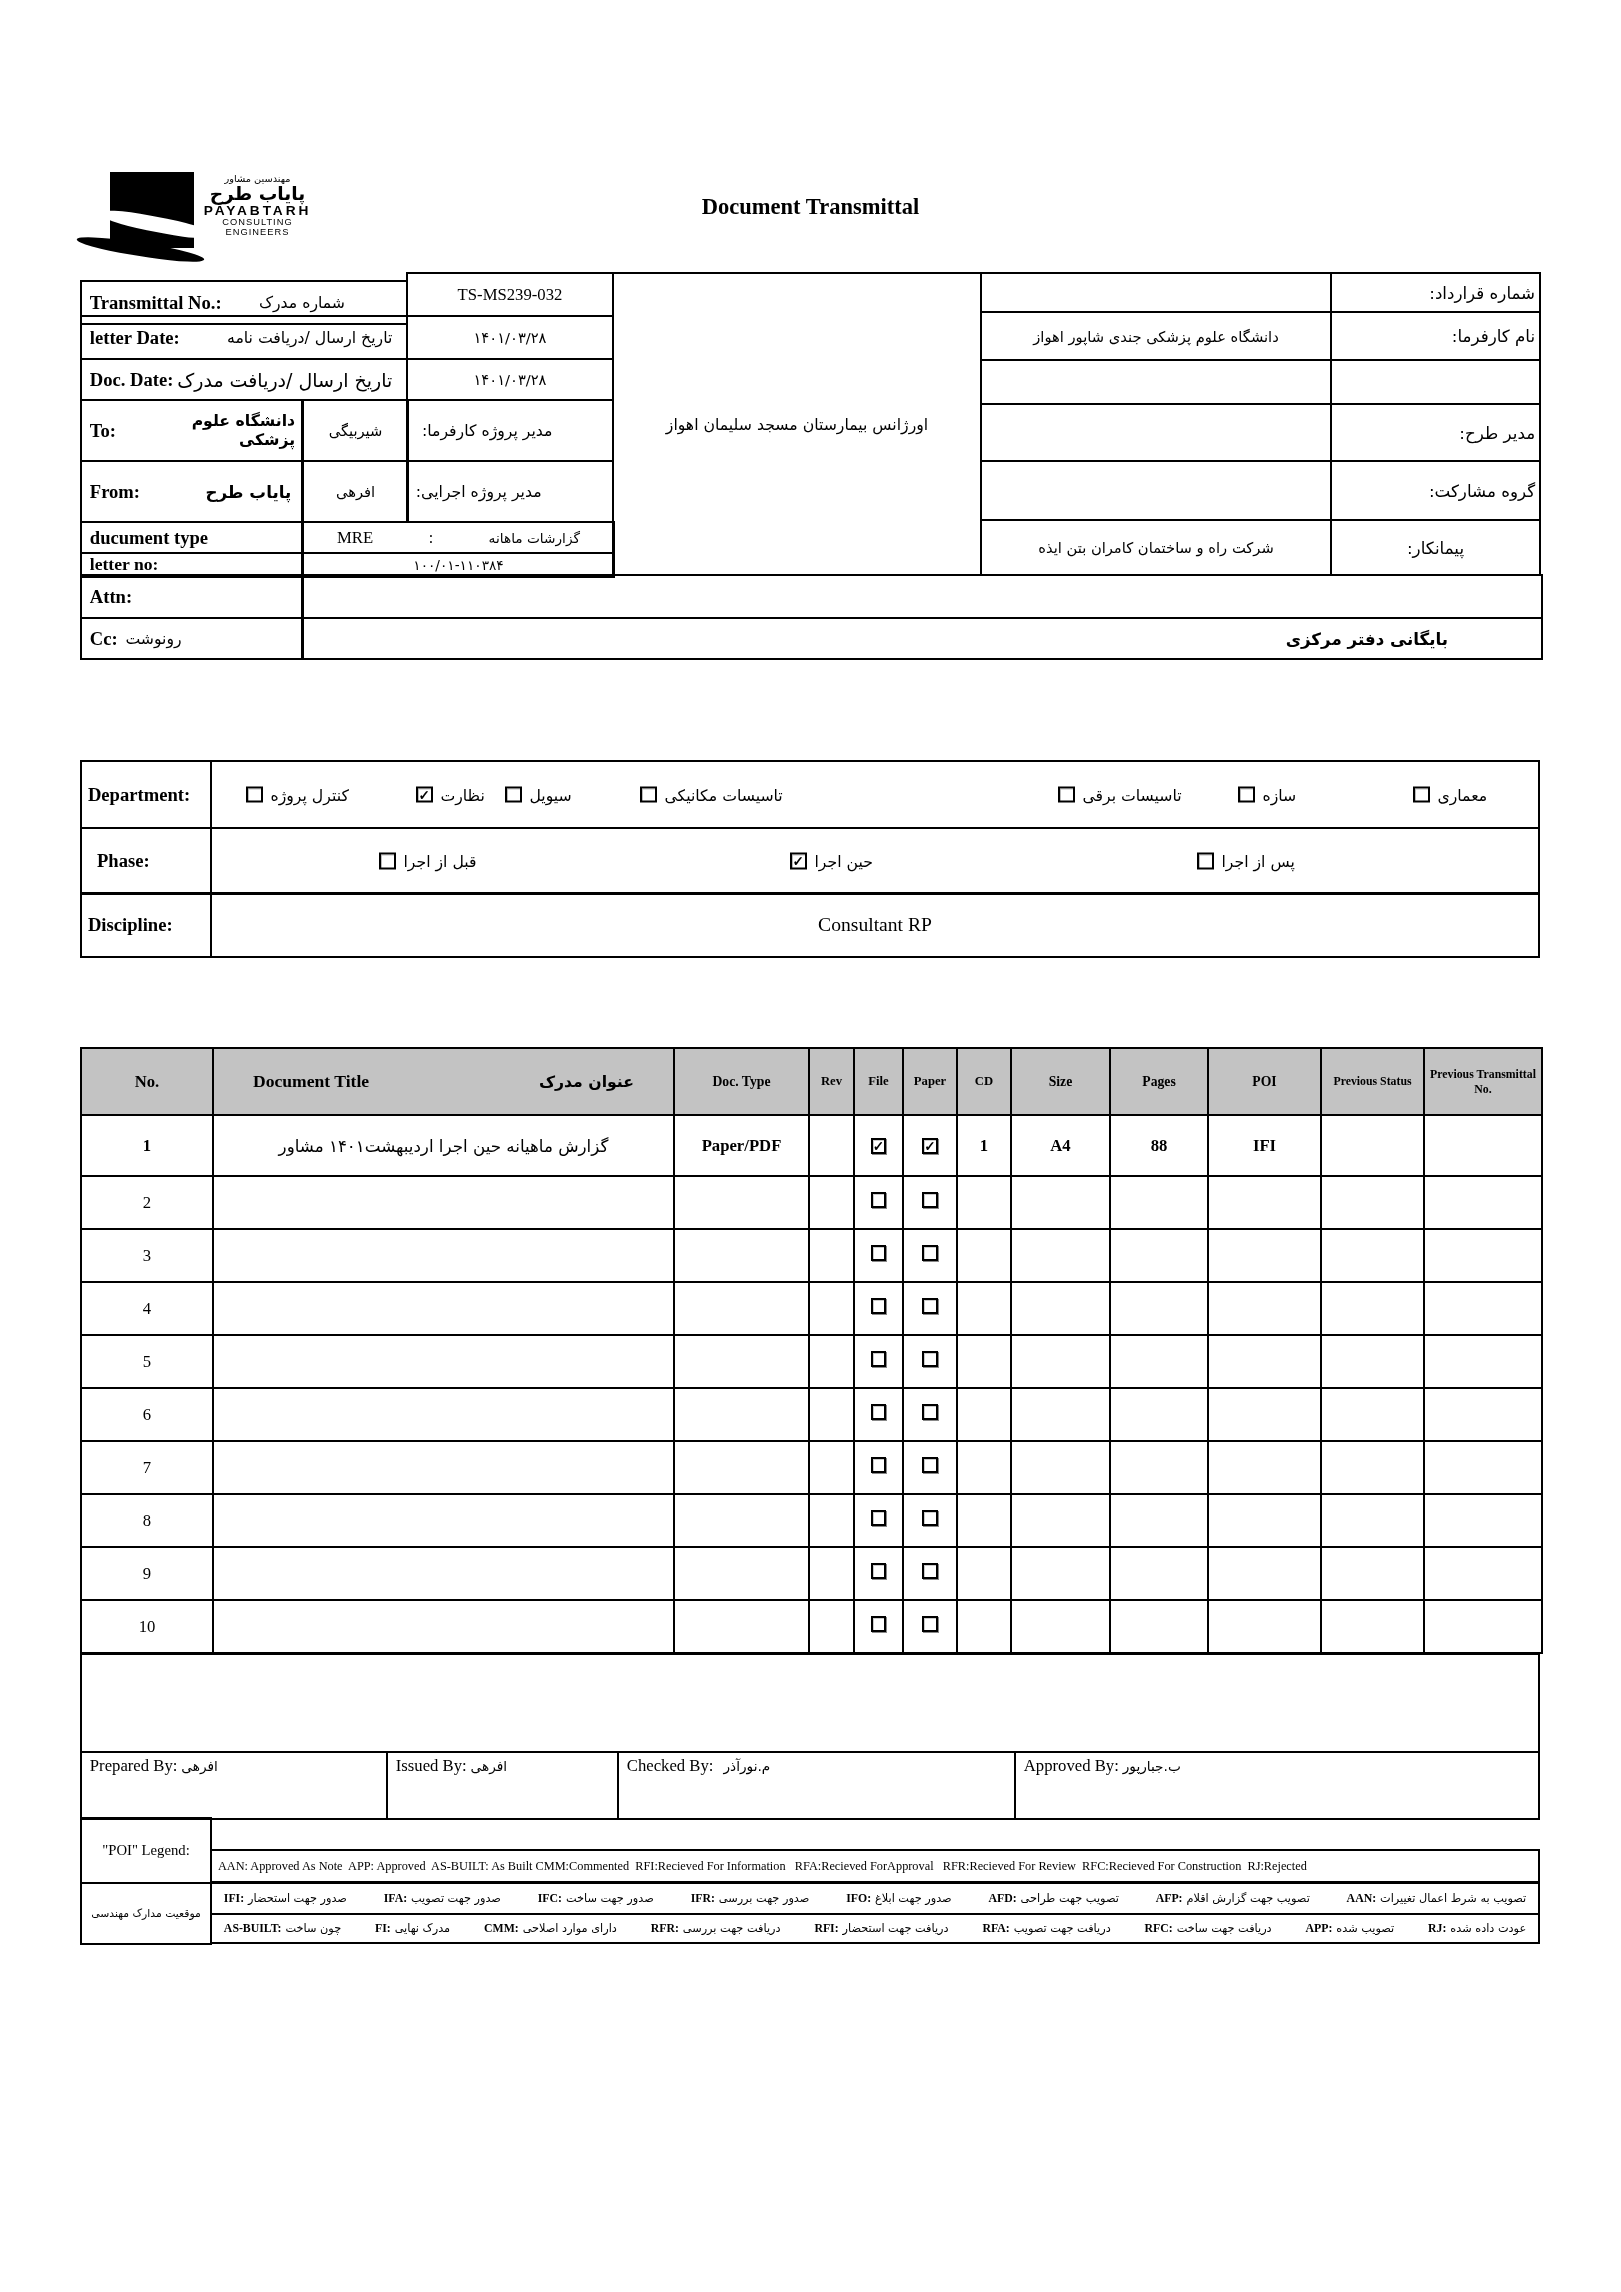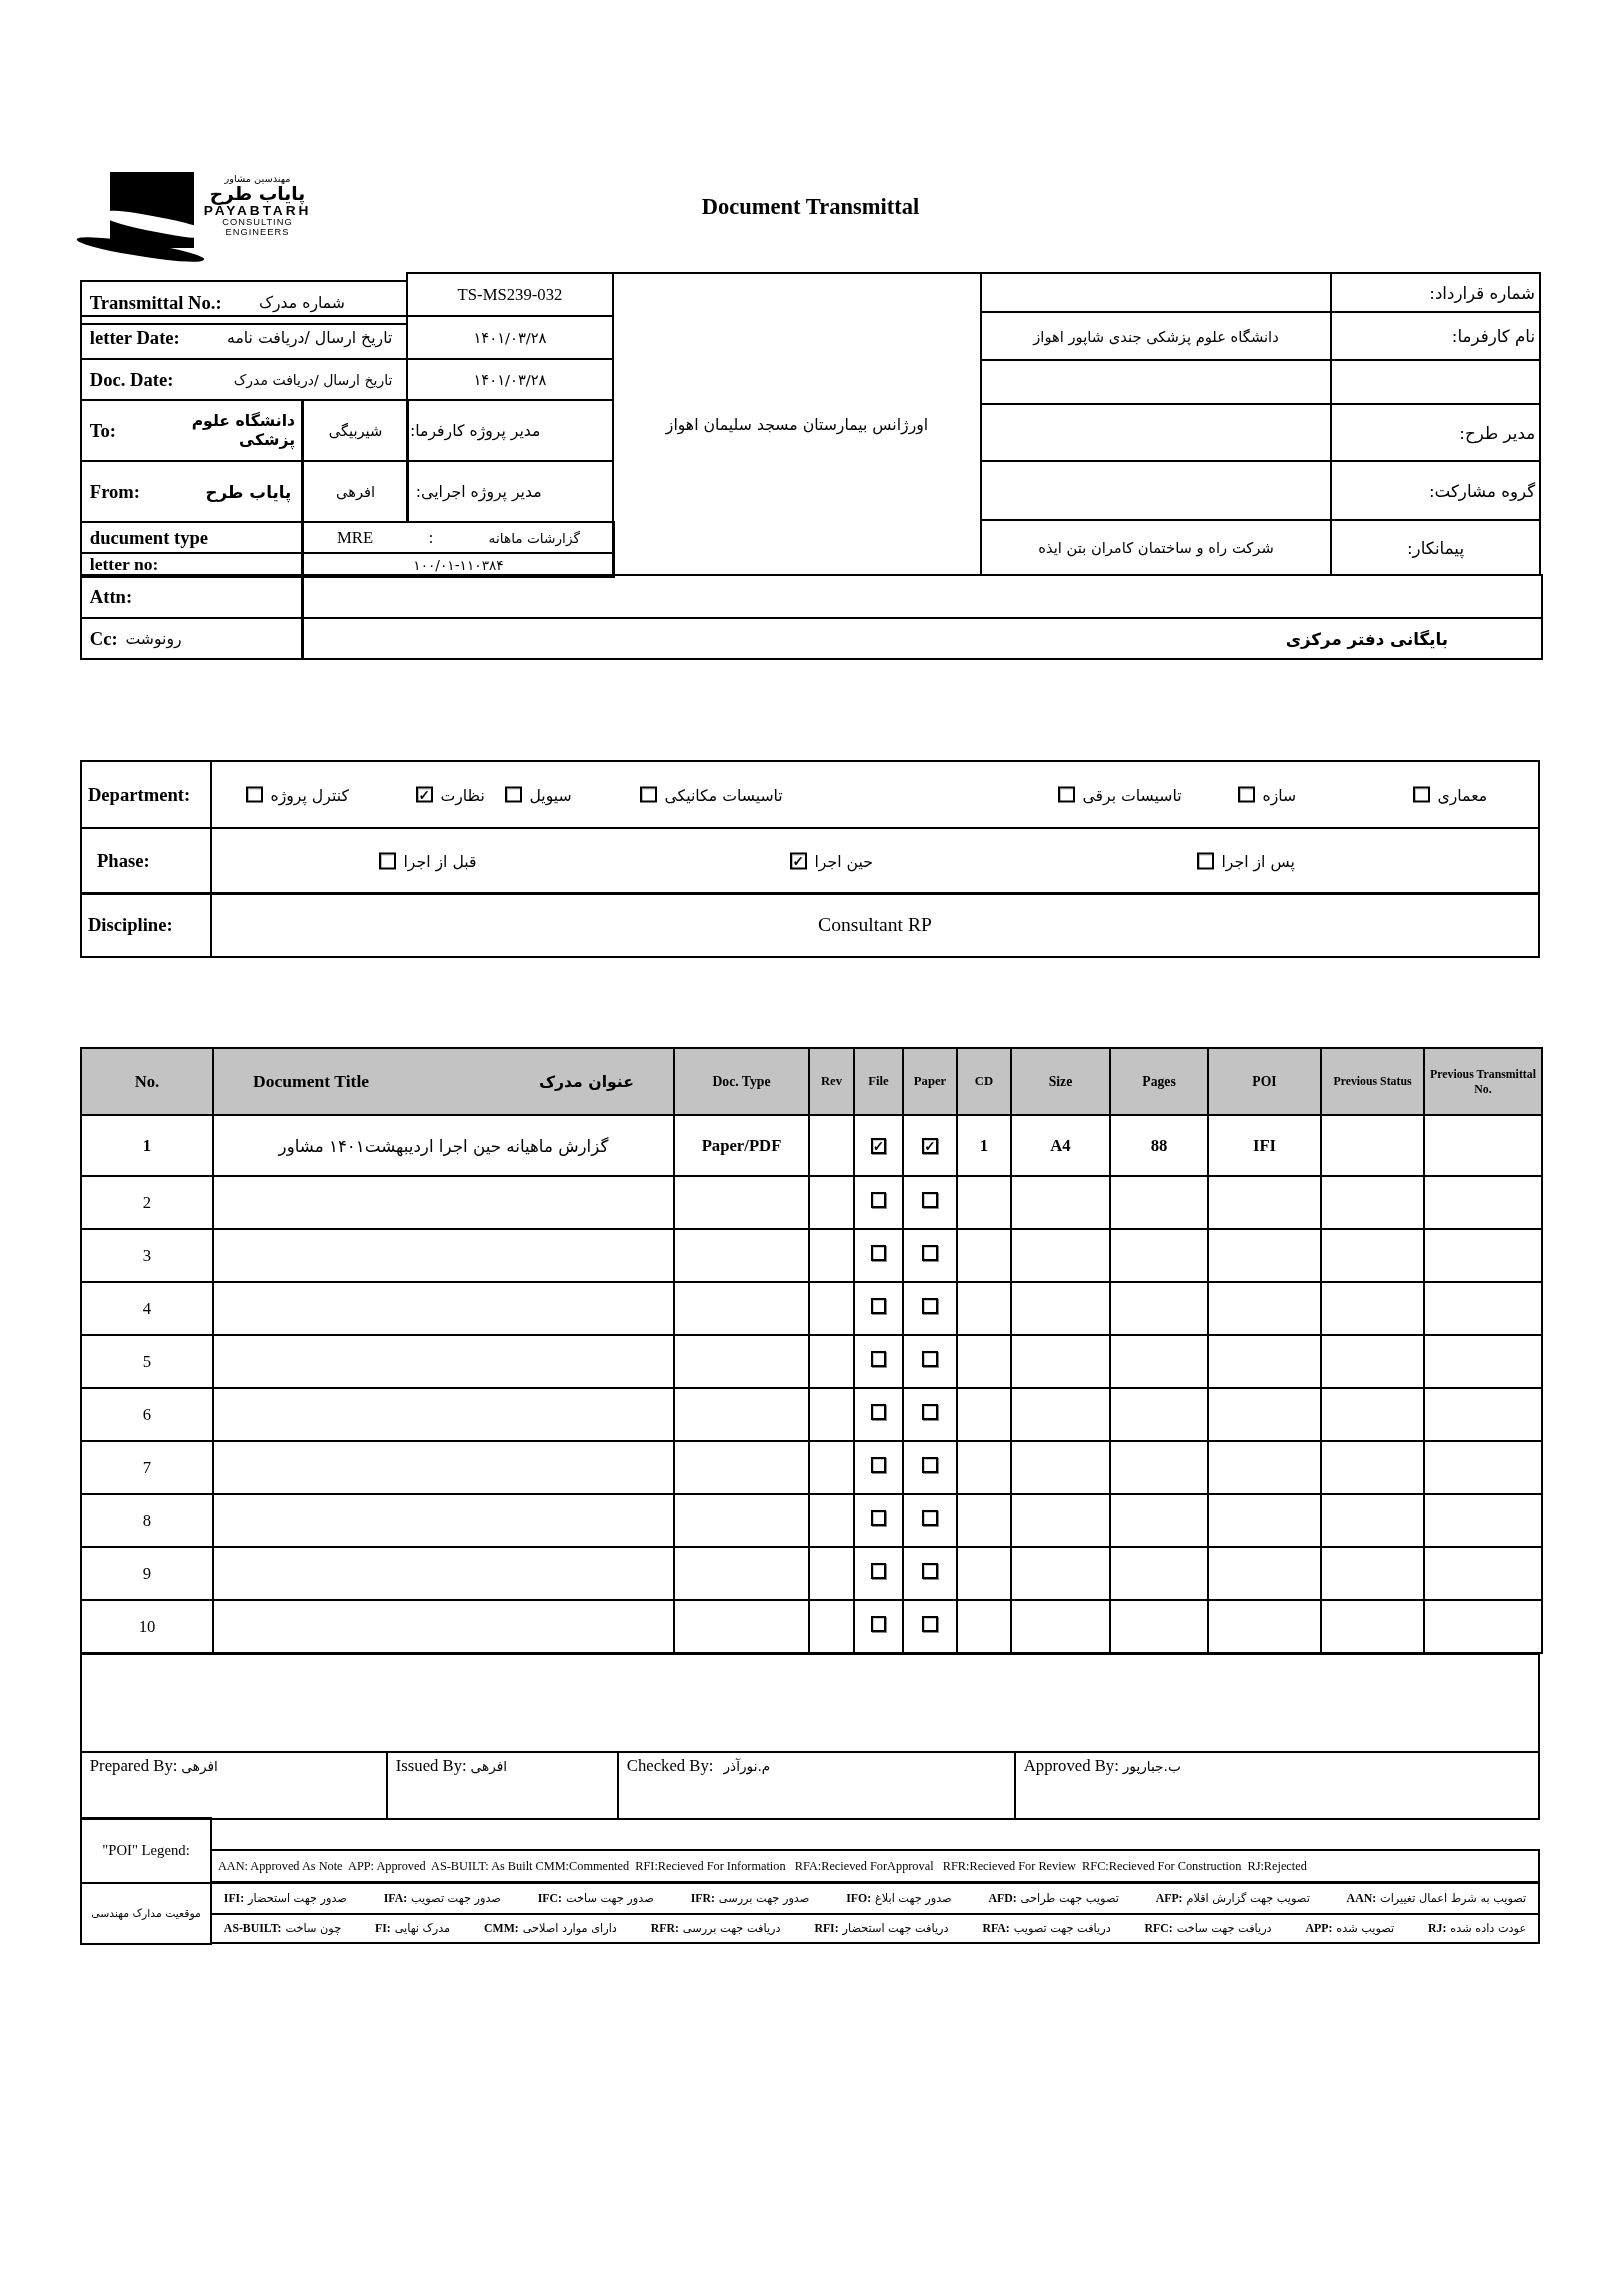--- a/index.html
+++ b/index.html
@@ -89,30 +89,30 @@
     <div class="c center val" style="left:326px;top:0;width:208px;height:45px;">TS-MS239-032</div>
 
     <div class="c" style="left:0;top:43px;width:328px;height:45px;justify-content:space-between;padding:0 13.7px 0 7.8px;">
       <span class="en">letter Date:</span>
       <span class="fa" style="font-size:15.7px;">تاریخ ارسال /دریافت نامه</span>
     </div>
     <div class="c center fa" style="left:326px;top:43px;width:208px;height:45px;font-size:14.7px;">۱۴۰۱/۰۳/۲۸</div>
 
     <div class="c" style="left:0;top:86px;width:328px;height:43px;justify-content:space-between;padding:0 13.7px 0 7.8px;">
       <span class="en">Doc. Date:</span>
-      <span class="fa" style="font-size:14px;">تاریخ ارسال /دریافت مدرک</span>
+      <span class="fa" style="font-size:19px;">تاریخ ارسال /دریافت مدرک</span>
     </div>
     <div class="c center fa" style="left:326px;top:86px;width:208px;height:43px;font-size:14.7px;">۱۴۰۱/۰۳/۲۸</div>
 
     <div class="c" style="left:0;top:127px;width:223px;height:63px;justify-content:space-between;padding:0 5.9px 0 7.8px;">
       <span class="en">To:</span>
       <span class="fa rtl" style="font-size:15.7px;font-weight:bold;width:116px;text-align:right;line-height:1.2;">دانشگاه علوم پزشکی</span>
     </div>
     <div class="c center fa" style="left:222px;top:127px;width:107px;height:63px;font-size:14.7px;">شیربیگی</div>
-    <div class="c right fa rtl" style="left:326px;top:127px;width:208px;height:63px;font-size:15.7px;padding-left:2px;">مدیر پروژه کارفرما:</div>
+    <div class="c right fa rtl" style="left:326px;top:127px;width:208px;height:63px;font-size:15.7px;padding-left:14px;">مدیر پروژه کارفرما:</div>
 
     <div class="c" style="left:0;top:188px;width:223px;height:63px;justify-content:space-between;padding:0 9.8px 0 7.8px;">
       <span class="en">From:</span>
       <span class="fa" style="font-size:16.7px;font-weight:bold;">پایاب طرح</span>
     </div>
     <div class="c center fa" style="left:222px;top:188px;width:107px;height:63px;font-size:14.7px;">افرهی</div>
     <div class="c right fa rtl" style="left:326px;top:188px;width:208px;height:63px;font-size:15.7px;padding-left:7.8px;">مدیر پروژه اجرایی:</div>
 
     <div class="c" style="left:0;top:249px;width:223px;height:33px;padding-left:7.8px;">
       <span class="en">ducument type</span>

